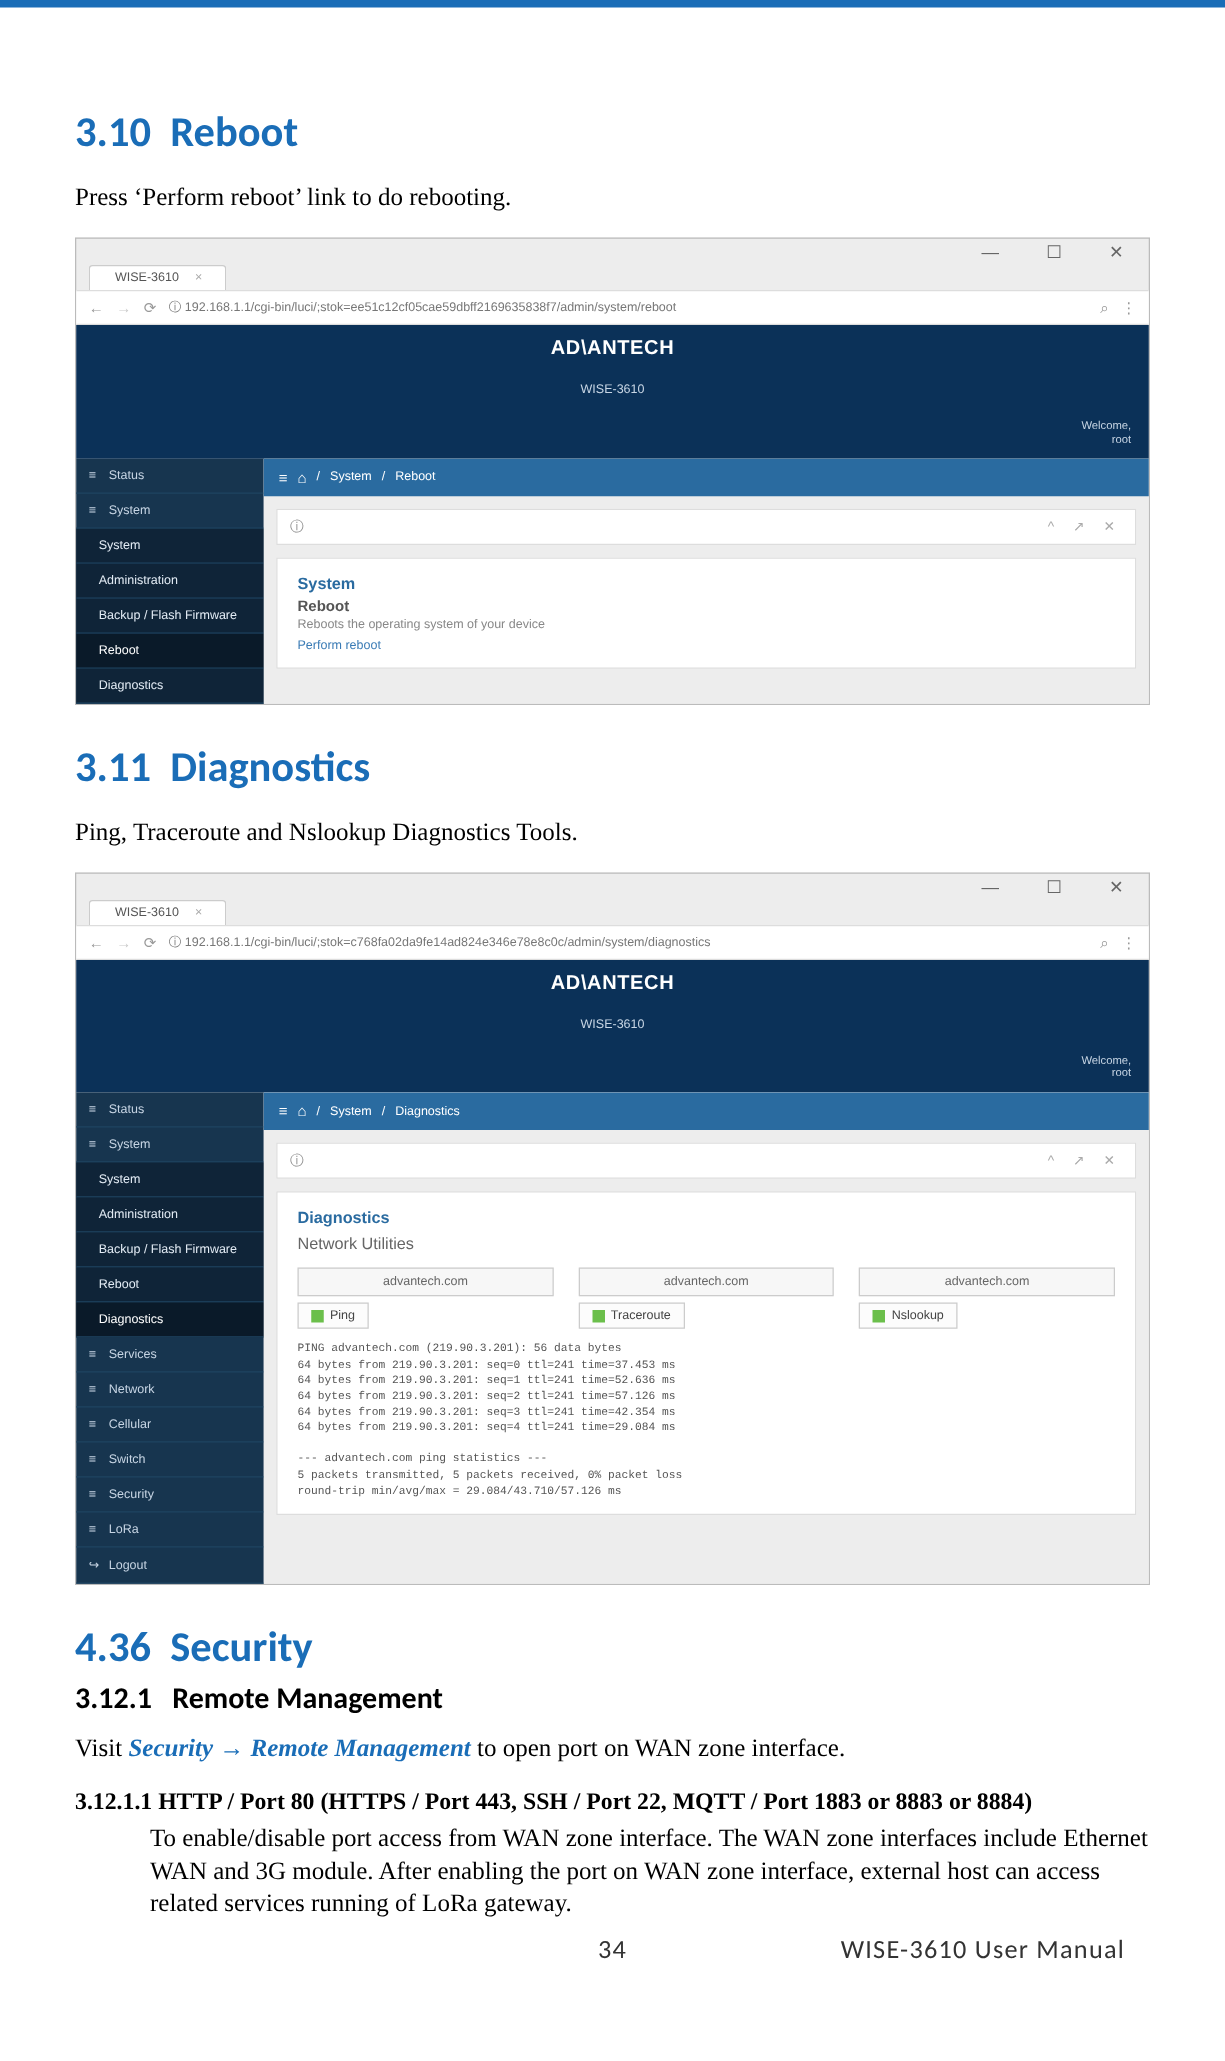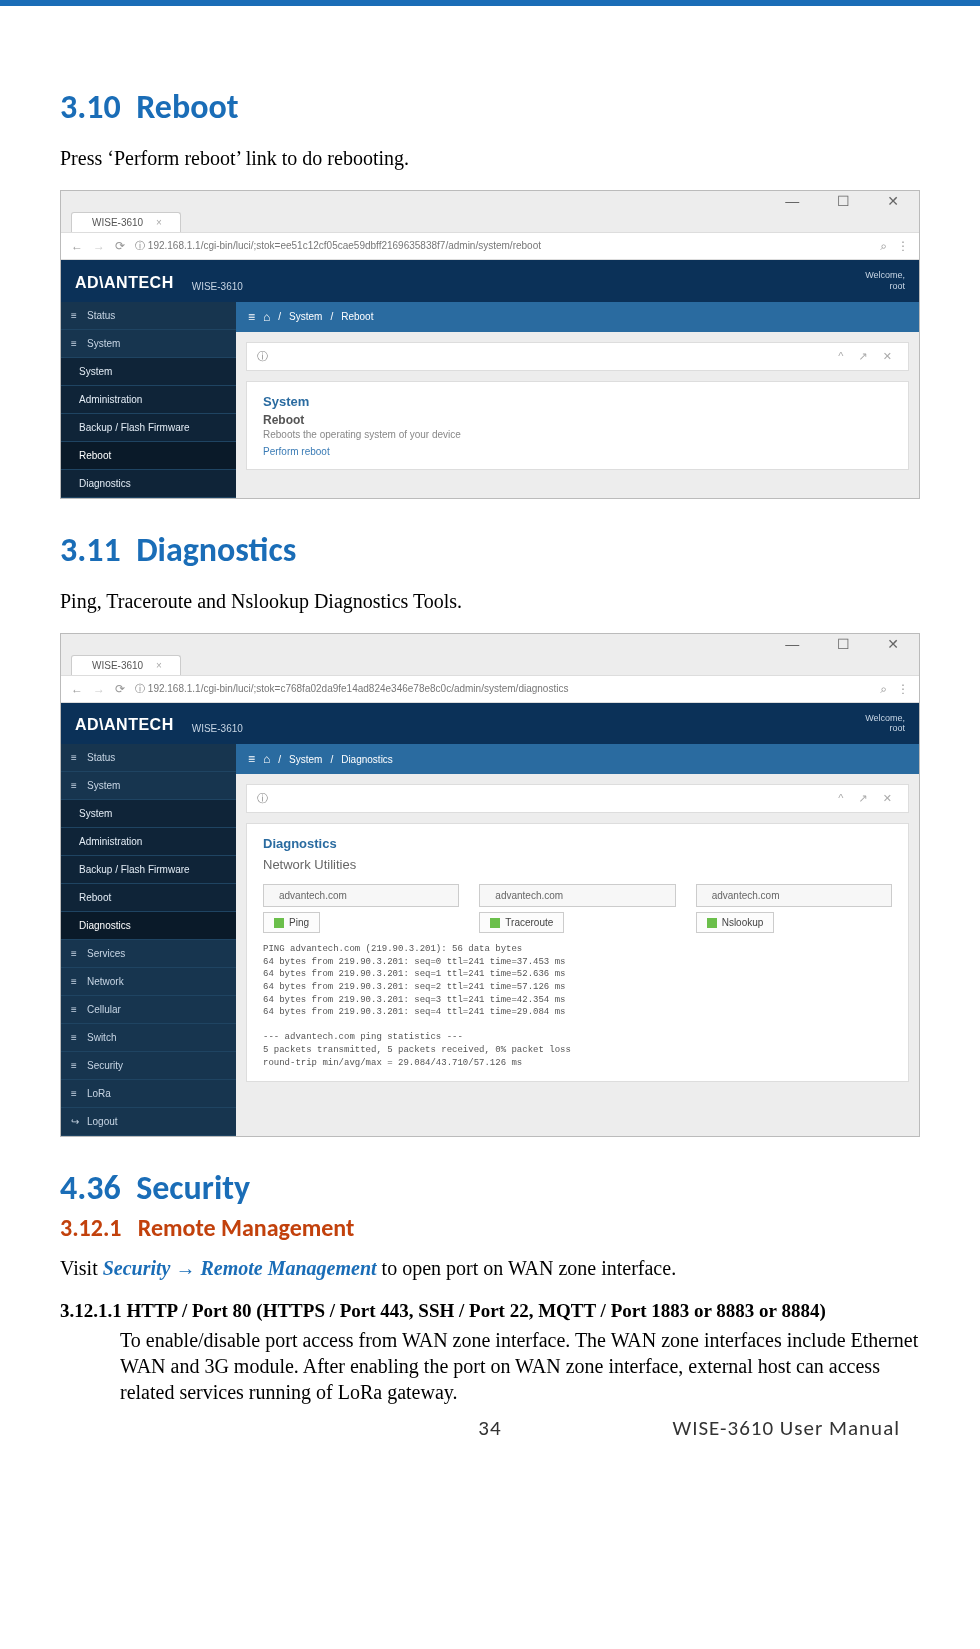--- a/index.html
+++ b/index.html
@@ -14,21 +14,21 @@
     padding: 50px 60px 30px 60px;
     border-top: 6px solid #1a6db7;
   }
   h2 {
     color: #1a6db7;
     font-size: 34px;
     font-weight: bold;
     margin: 30px 0 20px 0;
   }
   h3 {
-    color: #c2410c;
+    color: #000000;
     font-size: 24px;
     font-weight: bold;
     margin: 5px 0 15px 0;
   }
   p.body {
     font-family: "Times New Roman", serif;
     font-size: 20px;
     margin: 15px 0 20px 0;
   }
   p.sub-heading {
@@ -88,23 +88,24 @@
     gap: 10px;
   }
   .addr-bar .nav-icons { color: #999; font-size: 12px; }
   .addr-bar .url { color: #777; font-size: 10px; flex: 1; }
   .hdr-bar {
     background: #0b3158;
     color: #fff;
     font-weight: bold;
     padding: 10px 14px;
     display: flex;
-    align-items: flex-end;
+    align-items: center;
     gap: 18px;
     font-size: 12px;
+    flex-direction: column;
   }
   .hdr-bar .logo {
     font-size: 16px;
     letter-spacing: 0.5px;
   }
   .hdr-bar .device {
     font-size: 10px;
     font-weight: normal;
     color: #c7d5e4;
   }
@@ -114,21 +115,21 @@
     font-size: 9px;
     font-weight: normal;
     color: #c7d5e4;
     line-height: 1.2;
   }
   .app-body {
     display: flex;
     align-items: stretch;
   }
   .sidebar {
-    width: 175px;
+    width: 150px;
     background: #17354f;
     color: #c7d5e4;
     font-size: 10px;
   }
   .sidebar .item, .sidebar .sub {
     padding: 8px 10px;
     border-bottom: 1px solid #1f4462;
     display: flex;
     align-items: center;
     gap: 6px;
@@ -214,20 +215,21 @@
   }
   .diag-input {
     width: 100%;
     border: 1px solid #ccc;
     background: #f7f7f7;
     padding: 5px 15px;
     font-size: 10px;
     color: #666;
     box-sizing: border-box;
     margin-bottom: 5px;
+    text-align: center;
   }
   .diag-btn {
     display: inline-flex;
     align-items: center;
     gap: 5px;
     background: #fcfcfc;
     border: 1px solid #ccc;
     padding: 4px 10px;
     font-size: 10px;
     color: #444;

